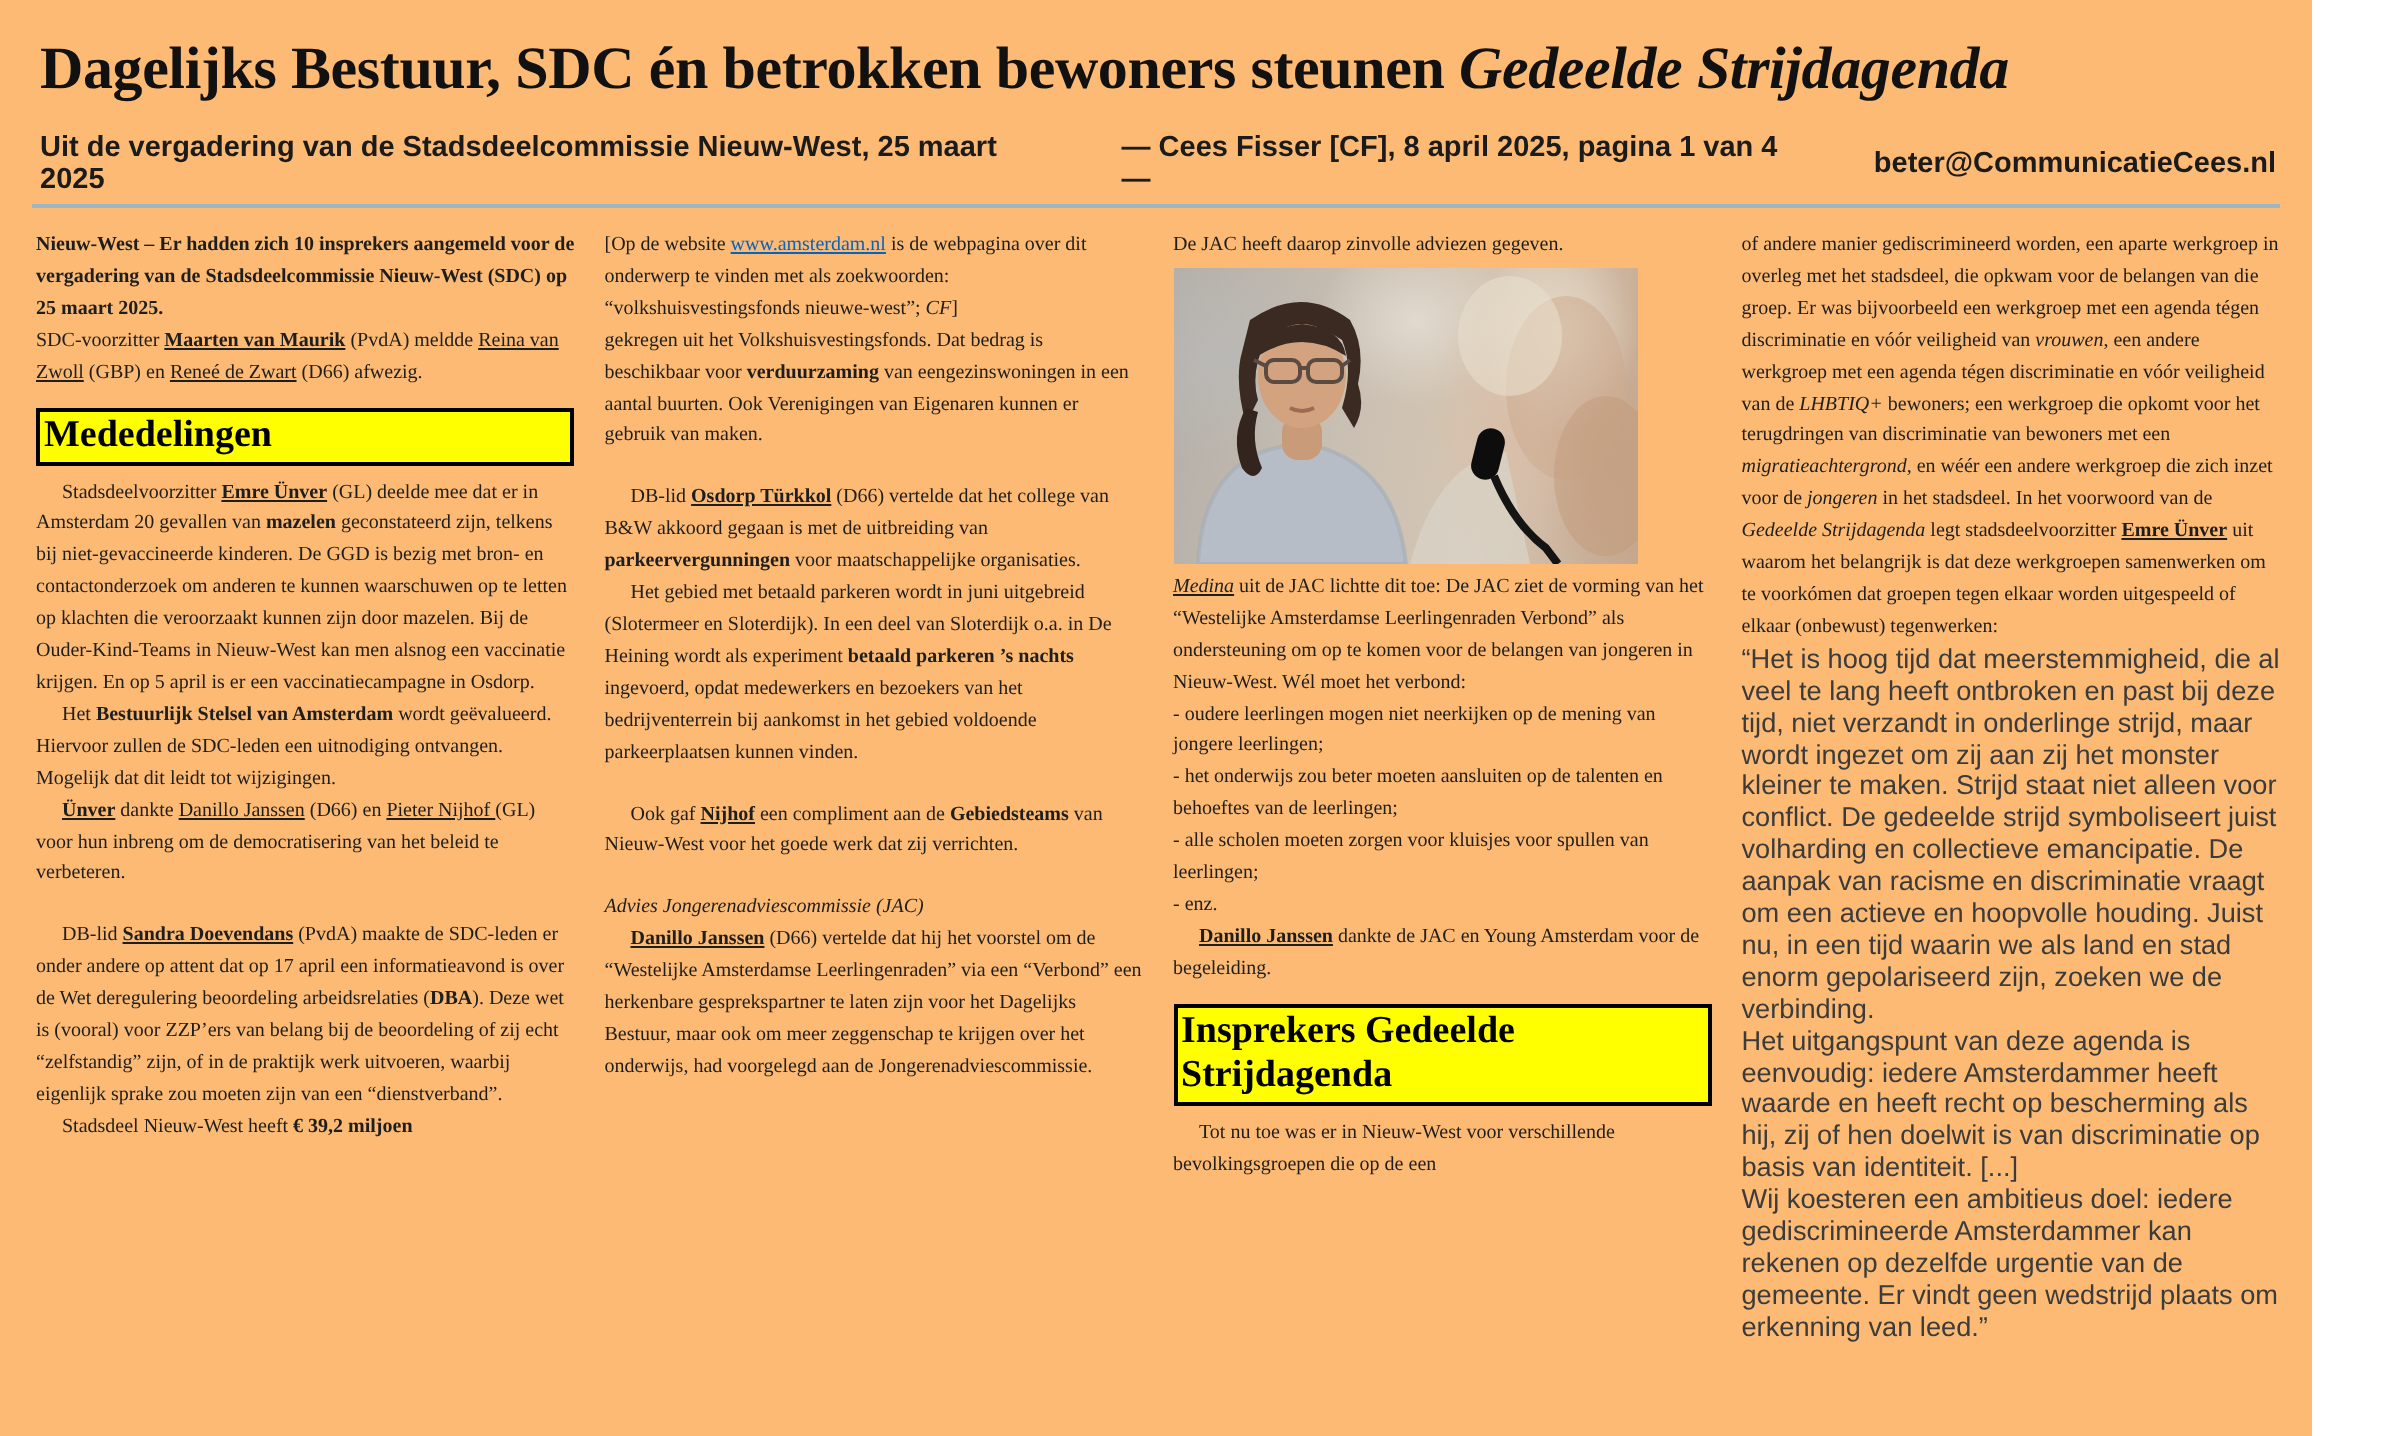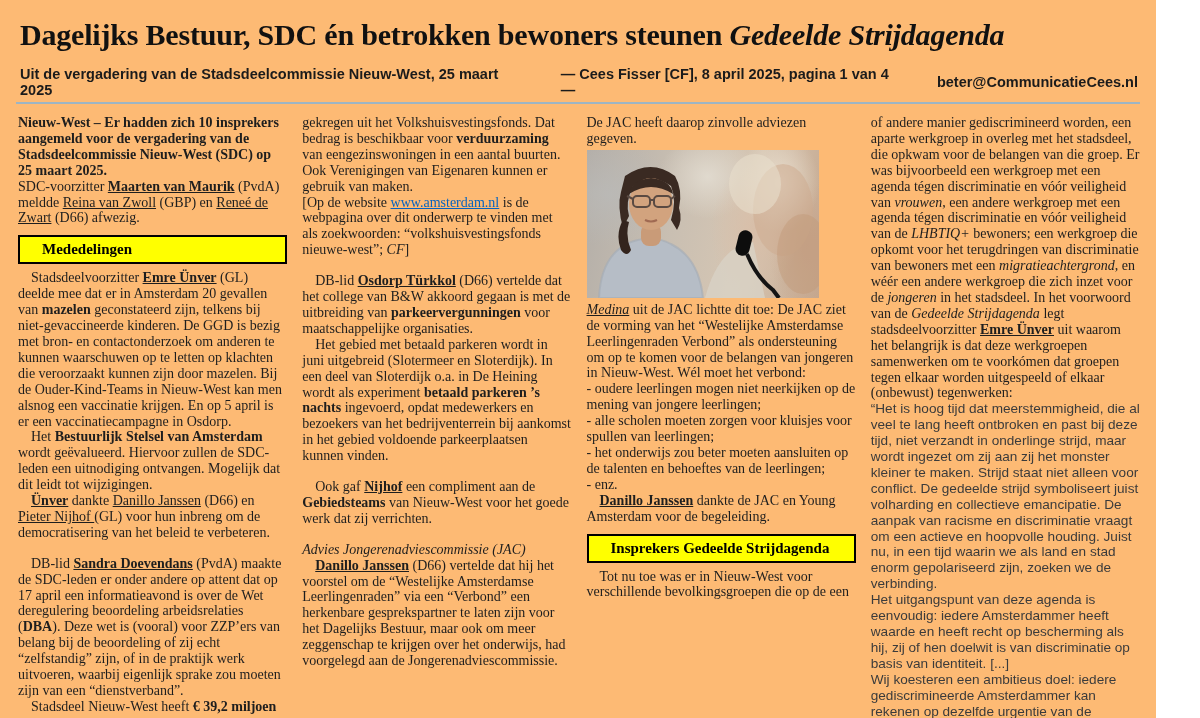--- a/index.html
+++ b/index.html
@@ -21,31 +21,31 @@
     display:flex;align-items:center;justify-content:space-between;
     font-family:"Liberation Sans", sans-serif;font-weight:bold;font-size:14.5px;
     color:#1b1b1b;margin-top:14px;padding-right:2px;
   }
   .meta-row .center{margin:0 37px;}
   .rule{height:0;border-bottom:2px solid #9db5c4;margin:4px 16px 0 16px;}
 
   
   .columns{display:flex;gap:15px;padding:11px 16px 0 18px;}
   .col{flex:1 1 0;min-width:0;}
-  p{margin:0;font-size:14px;line-height:15.9px;}
+  p{margin:0;font-size:10px;line-height:15.9px;}
   p.indent{text-indent:13px;}
   .b{font-weight:bold;}
   .u{text-decoration:underline;}
   .i{font-style:italic;}
   a.link{color:#0563c1;text-decoration:underline;cursor:pointer;}
   .spacer{height:15px;}
   .section-heading{
     background:#ffff00;border:2px solid #000;
-    font-weight:bold;font-size:15px;line-height:22px;
-    padding:1px 6px 2px 22px;margin:9px 0 6px 0;
+    font-weight:bold;font-size:19px;line-height:22px;
+    padding:1px 6px 2px 2px;margin:9px 0 6px 0;
     font-family:"Liberation Serif", serif;color:#000;
   }
   p.quote{
     font-family:"Liberation Sans", sans-serif;
     font-size:13.6px;line-height:15.9px;color:#3b3b3b;
   }
 
   
   .photo{
     position:relative;width:232px;height:148px;margin:3px 0 4px 0;
@@ -81,22 +81,22 @@
         <p><span>SDC-voorzitter </span><span class="b u">Maarten van Maurik</span><span> (PvdA) meldde </span><span class="u">Reina van Zwoll</span><span> (GBP) en </span><span class="u">Reneé de Zwart</span><span> (D66) afwezig.</span></p>
         <div class="section-heading">Mededelingen</div>
         <p class="indent"><span>Stadsdeelvoorzitter </span><span class="b u">Emre Ünver</span><span> (GL) deelde mee dat er in Amsterdam 20 gevallen van </span><span class="b">mazelen</span><span> geconstateerd zijn, telkens bij niet-gevaccineerde kinderen. De GGD is bezig met bron- en contactonderzoek om anderen te kunnen waarschuwen op te letten op klachten die veroorzaakt kunnen zijn door mazelen. Bij de Ouder-Kind-Teams in Nieuw-West kan men alsnog een vaccinatie krijgen. En op 5 april is er een vaccinatiecampagne in Osdorp.</span></p>
         <p class="indent"><span>Het </span><span class="b">Bestuurlijk Stelsel van Amsterdam</span><span> wordt geëvalueerd. Hiervoor zullen de SDC-leden een uitnodiging ontvangen. Mogelijk dat dit leidt tot wijzigingen.</span></p>
         <p class="indent"><span class="b u">Ünver</span><span> dankte </span><span class="u">Danillo Janssen</span><span> (D66) en </span><span class="u">Pieter Nijhof </span><span>(GL) voor hun inbreng om de democratisering van het beleid te verbeteren.</span></p>
         <div class="spacer"></div>
         <p class="indent"><span>DB-lid </span><span class="b u">Sandra Doevendans</span><span> (PvdA) maakte de SDC-leden er onder andere op attent dat op 17 april een informatieavond is over de Wet deregulering beoordeling arbeidsrelaties (</span><span class="b">DBA</span><span>). Deze wet is (vooral) voor ZZP’ers van belang bij de beoordeling of zij echt “zelfstandig” zijn, of in de praktijk werk uitvoeren, waarbij eigenlijk sprake zou moeten zijn van een “dienstverband”.</span></p>
         <p class="indent"><span>Stadsdeel Nieuw-West heeft </span><span class="b">€ 39,2 miljoen</span></p>
       </div>
     <div class="col">
+        <p><span>[Op de website </span><a class="link" href="#">www.amsterdam.nl</a><span> is de webpagina over dit onderwerp te vinden met als zoekwoorden: “volkshuisvestingsfonds nieuwe-west”; </span><span class="i">CF</span><span>]</span></p>
         <p><span>gekregen uit het Volkshuisvestingsfonds. Dat bedrag is beschikbaar voor </span><span class="b">verduurzaming</span><span> van eengezinswoningen in een aantal buurten. Ook Verenigingen van Eigenaren kunnen er gebruik van maken.</span></p>
-        <p><span>[Op de website </span><a class="link" href="#">www.amsterdam.nl</a><span> is de webpagina over dit onderwerp te vinden met als zoekwoorden: “volkshuisvestingsfonds nieuwe-west”; </span><span class="i">CF</span><span>]</span></p>
         <div class="spacer"></div>
         <p class="indent"><span>DB-lid </span><span class="b u">Osdorp Türkkol</span><span> (D66) vertelde dat het college van B&amp;W akkoord gegaan is met de uitbreiding van </span><span class="b">parkeervergunningen</span><span> voor maatschappelijke organisaties.</span></p>
         <p class="indent"><span>Het gebied met betaald parkeren wordt in juni uitgebreid (Slotermeer en Sloterdijk). In een deel van Sloterdijk o.a. in De Heining wordt als experiment </span><span class="b">betaald parkeren ’s nachts</span><span> ingevoerd, opdat medewerkers en bezoekers van het bedrijventerrein bij aankomst in het gebied voldoende parkeerplaatsen kunnen vinden.</span></p>
         <div class="spacer"></div>
         <p class="indent"><span>Ook gaf </span><span class="b u">Nijhof</span><span> een compliment aan de </span><span class="b">Gebiedsteams</span><span> van Nieuw-West voor het goede werk dat zij verrichten.</span></p>
         <div class="spacer"></div>
         <p><span class="i">Advies Jongerenadviescommissie (JAC)</span></p>
         <p class="indent"><span class="b u">Danillo Janssen</span><span> (D66) vertelde dat hij het voorstel om de “Westelijke Amsterdamse Leerlingenraden” via een “Verbond” een herkenbare gesprekspartner te laten zijn voor het Dagelijks Bestuur, maar ook om meer zeggenschap te krijgen over het onderwijs, had voorgelegd aan de Jongerenadviescommissie.</span></p>
       </div>
     <div class="col">
@@ -128,22 +128,22 @@
         <line x1="84" y1="49" x2="88" y2="46" stroke="#5a4a42" stroke-width="2"></line>
 
         <path d="M58 70 Q64 73 70 70" fill="none" stroke="#a06a52" stroke-width="2"></path>
 
         <rect x="150" y="80" width="14" height="26" rx="7" fill="#0d0d0d" transform="rotate(14 157 93)"></rect>
         <path d="M160 104 Q170 128 186 140 L192 148" fill="none" stroke="#141414" stroke-width="4"></path>
       </svg>
     </div>
   <p><span class="u i">Medina</span><span> uit de JAC lichtte dit toe: De JAC ziet de vorming van het “Westelijke Amsterdamse Leerlingenraden Verbond” als ondersteuning om op te komen voor de belangen van jongeren in Nieuw-West. Wél moet het verbond:</span></p>
         <p><span>- oudere leerlingen mogen niet neerkijken op de mening van jongere leerlingen;</span></p>
+        <p><span>- het onderwijs zou beter moeten aansluiten op de talenten en behoeftes van de leerlingen;</span></p>
         <p><span>- alle scholen moeten zorgen voor kluisjes voor spullen van leerlingen;</span></p>
-        <p><span>- het onderwijs zou beter moeten aansluiten op de talenten en behoeftes van de leerlingen;</span></p>
         <p><span>- enz.</span></p>
         <p class="indent"><span class="b u">Danillo Janssen</span><span> dankte de JAC en Young Amsterdam voor de begeleiding.</span></p>
         <div class="section-heading">Insprekers Gedeelde Strijdagenda</div>
         <p class="indent"><span>Tot nu toe was er in Nieuw-West voor verschillende bevolkingsgroepen die op de een</span></p>
       </div>
     <div class="col">
         <p><span>of andere manier gediscrimineerd worden, een aparte werkgroep in overleg met het stadsdeel, die opkwam voor de belangen van die groep. Er was bijvoorbeeld een werkgroep met een agenda tégen discriminatie en vóór veiligheid van </span><span class="i">vrouwen</span><span>, een andere werkgroep met een agenda tégen discriminatie en vóór veiligheid van de </span><span class="i">LHBTIQ+</span><span> bewoners; een werkgroep die opkomt voor het terugdringen van discriminatie van bewoners met een </span><span class="i">migratieachtergrond</span><span>, en wéér een andere werkgroep die zich inzet voor de </span><span class="i">jongeren</span><span> in het stadsdeel. In het voorwoord van de </span><span class="i">Gedeelde Strijdagenda</span><span> legt stadsdeelvoorzitter </span><span class="b u">Emre Ünver</span><span> uit waarom het belangrijk is dat deze werkgroepen samenwerken om te voorkómen dat groepen tegen elkaar worden uitgespeeld of elkaar (onbewust) tegenwerken:</span></p>
         <p class="quote"><span>“Het is hoog tijd dat meerstemmigheid, die al veel te lang heeft ontbroken en past bij deze tijd, niet verzandt in onderlinge strijd, maar wordt ingezet om zij aan zij het monster kleiner te maken. Strijd staat niet alleen voor conflict. De gedeelde strijd symboliseert juist volharding en collectieve emancipatie. De aanpak van racisme en discriminatie vraagt om een actieve en hoopvolle houding. Juist nu, in een tijd waarin we als land en stad enorm gepolariseerd zijn, zoeken we de verbinding.</span></p>
         <p class="quote"><span>Het uitgangspunt van deze agenda is eenvoudig: iedere Amsterdammer heeft waarde en heeft recht op bescherming als hij, zij of hen doelwit is van discriminatie op basis van identiteit. [...]</span></p>
         <p class="quote"><span>Wij koesteren een ambitieus doel: iedere gediscrimineerde Amsterdammer kan rekenen op dezelfde urgentie van de gemeente. Er vindt geen wedstrijd plaats om erkenning van leed.”</span></p>

